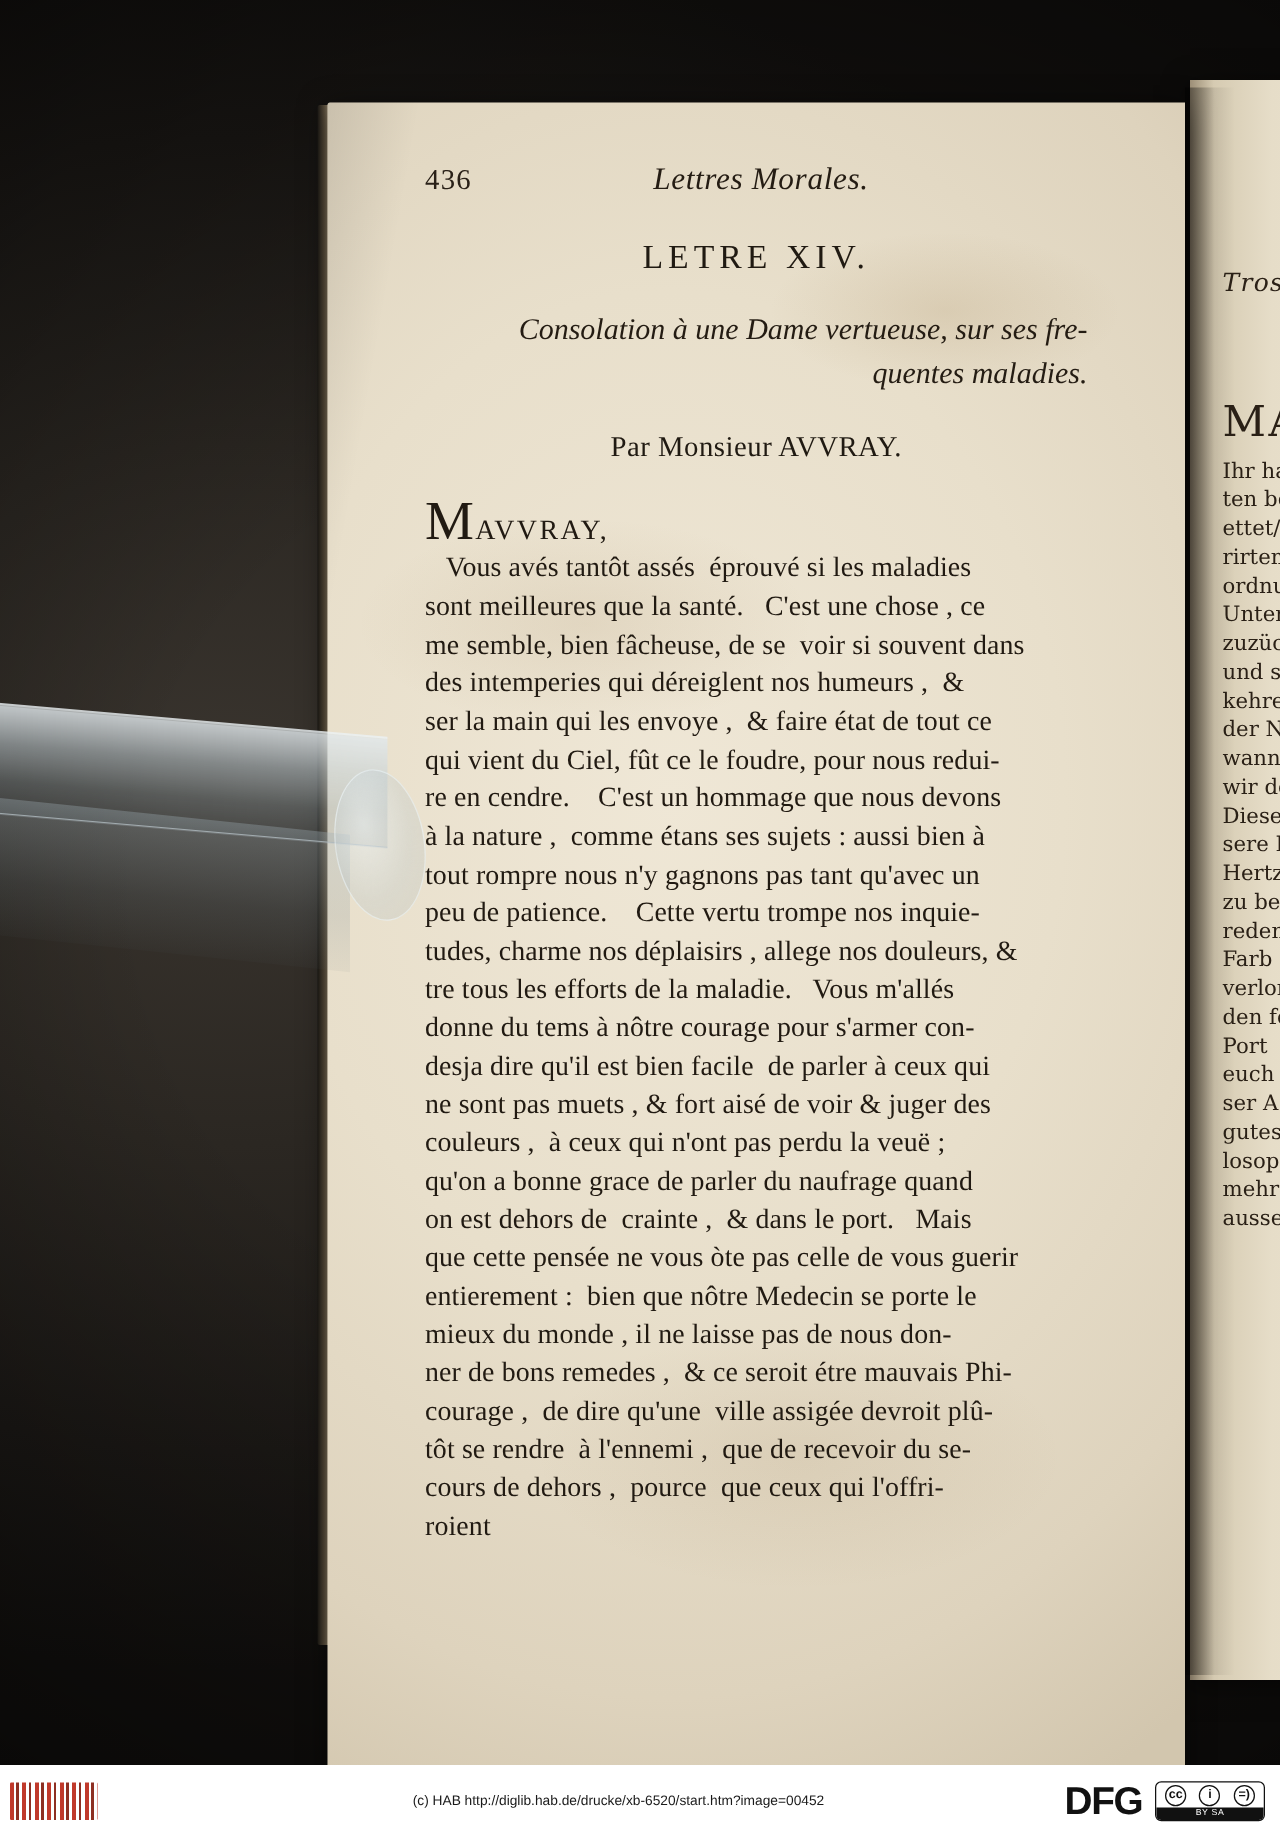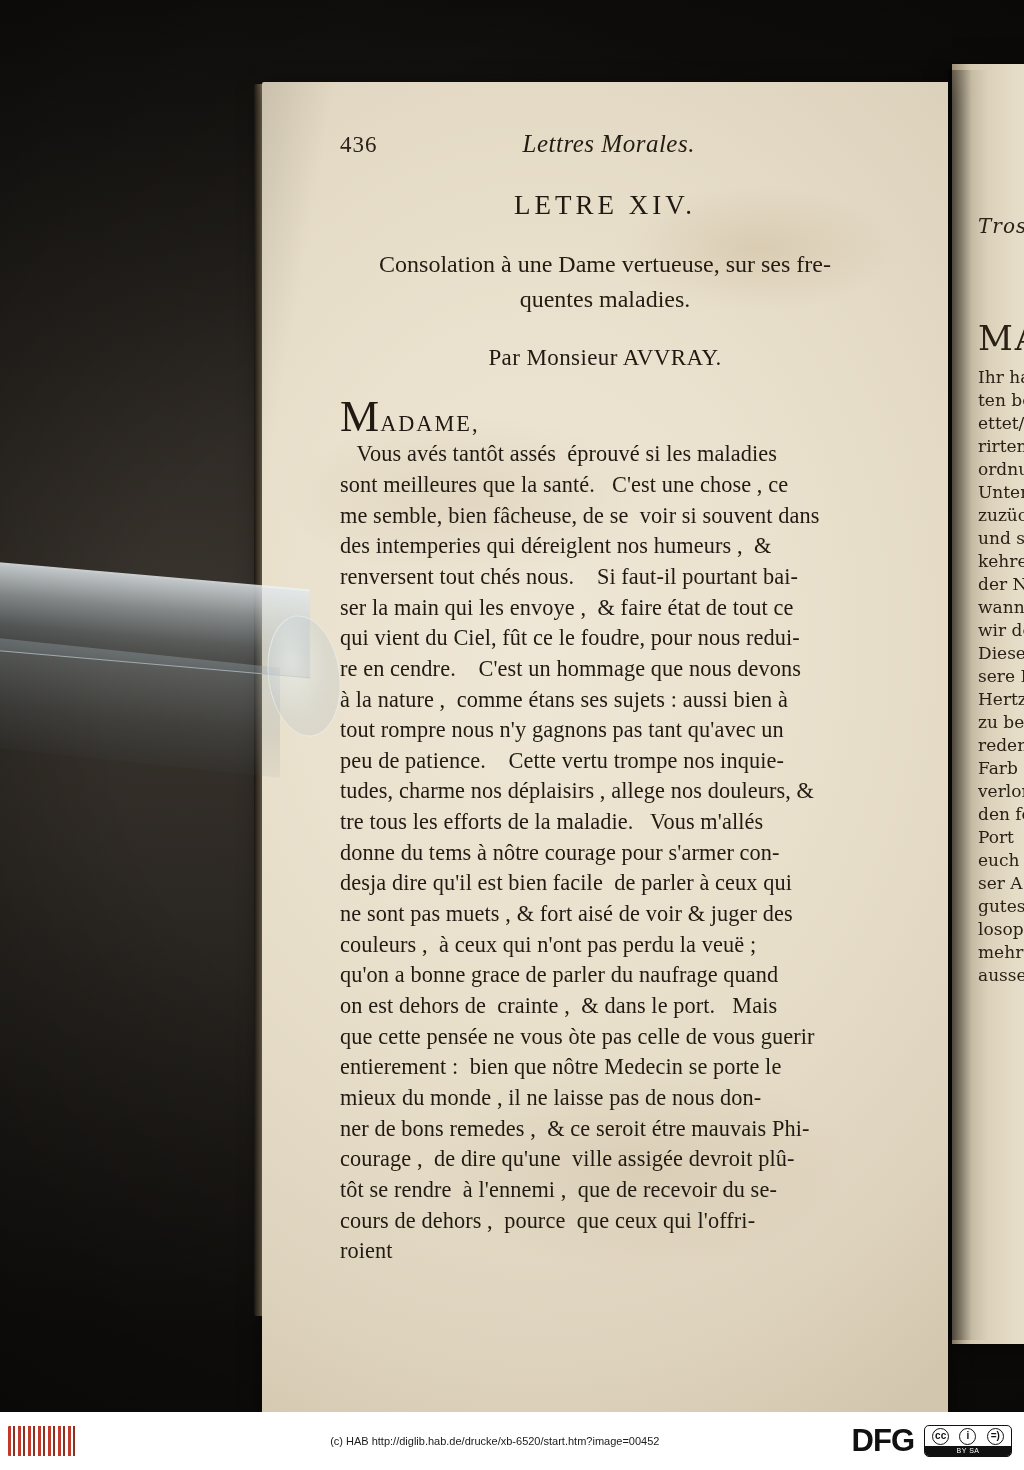--- a/index.html
+++ b/index.html
@@ -163,21 +163,22 @@
     color: #241c13;
   }
   .letter-head {
     text-align: center;
     font-size: 27px;
     letter-spacing: 4px;
     margin-top: 26px;
     color: #201a12;
   }
   .subtitle {
-    text-align: center;
+    text-align: right;
+    font-style: italic;
     font-size: 24px;
     line-height: 1.45;
     margin-top: 26px;
     color: #241c13;
   }
   .byline {
     text-align: center;
     font-size: 23px;
     margin-top: 28px;
     letter-spacing: 0.4px;
@@ -384,27 +385,26 @@
 
           <div class="subtitle">
             <span>Consolation à une Dame vertueuse, sur ses fre-</span><br>
             <span>quentes maladies.</span>
           </div>
 
           <div class="byline">Par Monsieur AVVRAY.</div>
 
           <div class="body-text">
             <p class="dropcap-line">
-              <span class="dropcap">M</span><span>ADAME,</span>
+              <span class="dropcap">M</span><span>AVVRAY,</span>
             </p>
             <span class="body-line">   Vous avés tantôt assés  éprouvé si les maladies</span>
             <span class="body-line">sont meilleures que la santé.   C'est une chose , ce</span>
             <span class="body-line">me semble, bien fâcheuse, de se  voir si souvent dans</span>
             <span class="body-line">des intemperies qui déreiglent nos humeurs ,  &amp;</span>
-            <span class="body-line">renversent tout chés nous.    Si faut-il pourtant bai-</span>
             <span class="body-line">ser la main qui les envoye ,  &amp; faire état de tout ce</span>
             <span class="body-line">qui vient du Ciel, fût ce le foudre, pour nous redui-</span>
             <span class="body-line">re en cendre.    C'est un hommage que nous devons</span>
             <span class="body-line">à la nature ,  comme étans ses sujets : aussi bien à</span>
             <span class="body-line">tout rompre nous n'y gagnons pas tant qu'avec un</span>
             <span class="body-line">peu de patience.    Cette vertu trompe nos inquie-</span>
             <span class="body-line">tudes, charme nos déplaisirs , allege nos douleurs, &amp;</span>
             <span class="body-line">tre tous les efforts de la maladie.   Vous m'allés</span>
             <span class="body-line">donne du tems à nôtre courage pour s'armer con-</span>
             <span class="body-line">desja dire qu'il est bien facile  de parler à ceux qui</span>

